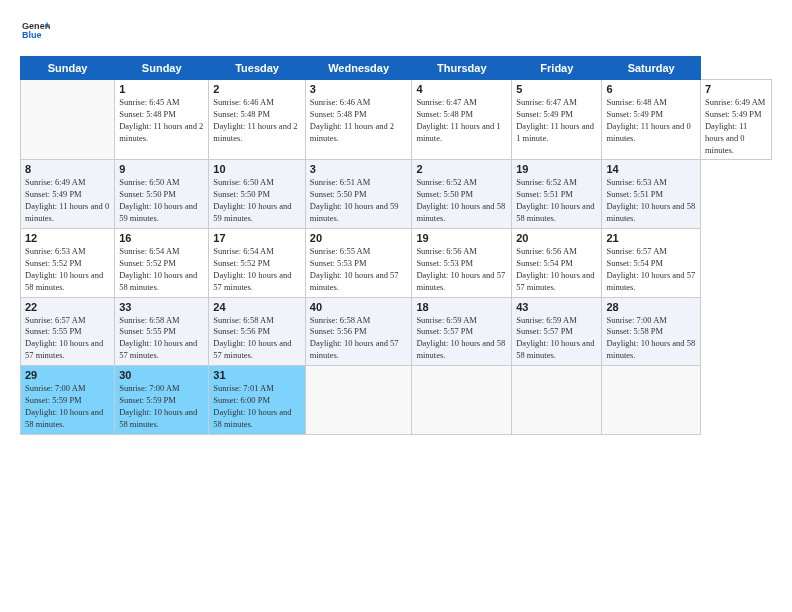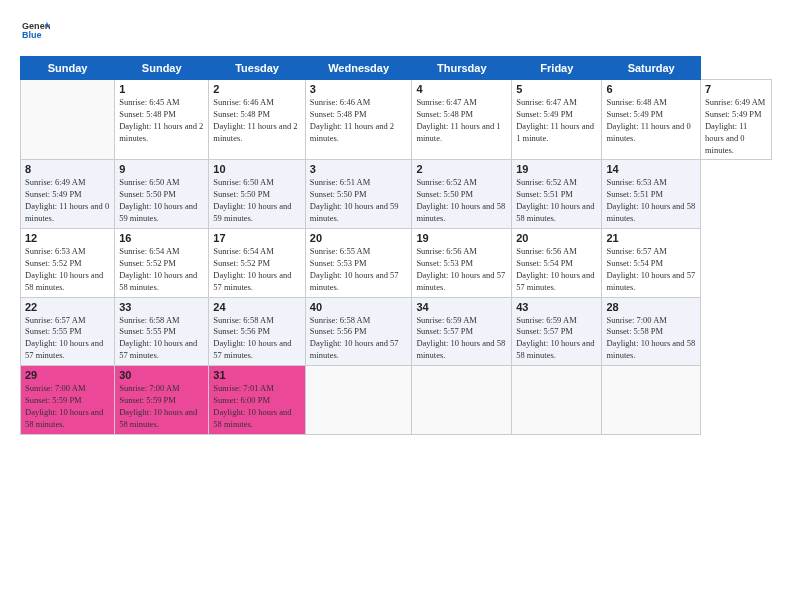--- a/index.html
+++ b/index.html
@@ -76,21 +76,21 @@
     .day-info {
       font-size: 8.5px;
       color: #333;
       line-height: 1.4;
       font-family: Liberation Serif, serif;
     }
     .empty-cell {
       background: #f9f9f9 !important;
     }
     .calendar tr:last-child td {
-      background: #ec4899;
+      background: #7dd3fc;
     }
     .calendar tr:last-child td.empty-cell {
       background: #f9f9f9 !important;
     }
   </style>
 </head>
 <body>
 
 <div class="page">
   <div class="header">
@@ -324,21 +324,21 @@
         </td>
           <td>
           <div class="day-num">40</div>
           <div class="day-info">
             Sunrise: 6:58 AM<br>
             Sunset: 5:56 PM<br>
             Daylight: 10 hours and 57 minutes.
           </div>
         </td>
           <td>
-          <div class="day-num">34</div>
+          <div class="day-num">18</div>
           <div class="day-info">
             Sunrise: 6:59 AM<br>
             Sunset: 5:57 PM<br>
             Daylight: 10 hours and 58 minutes.
           </div>
         </td>
           <td>
           <div class="day-num">43</div>
           <div class="day-info">
             Sunrise: 6:59 AM<br>

